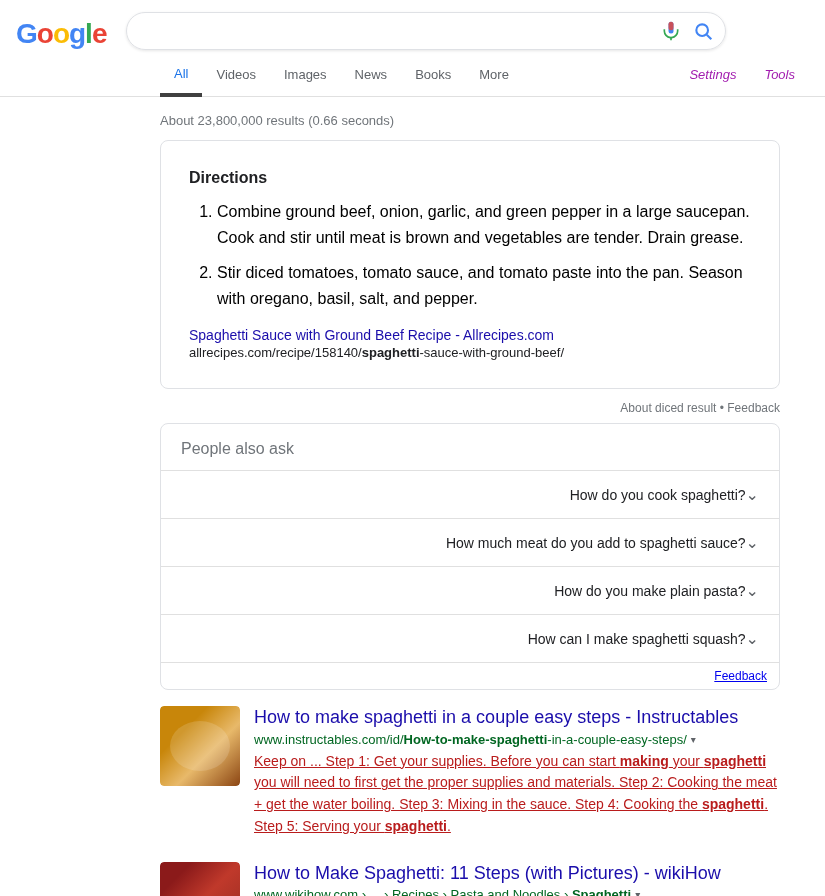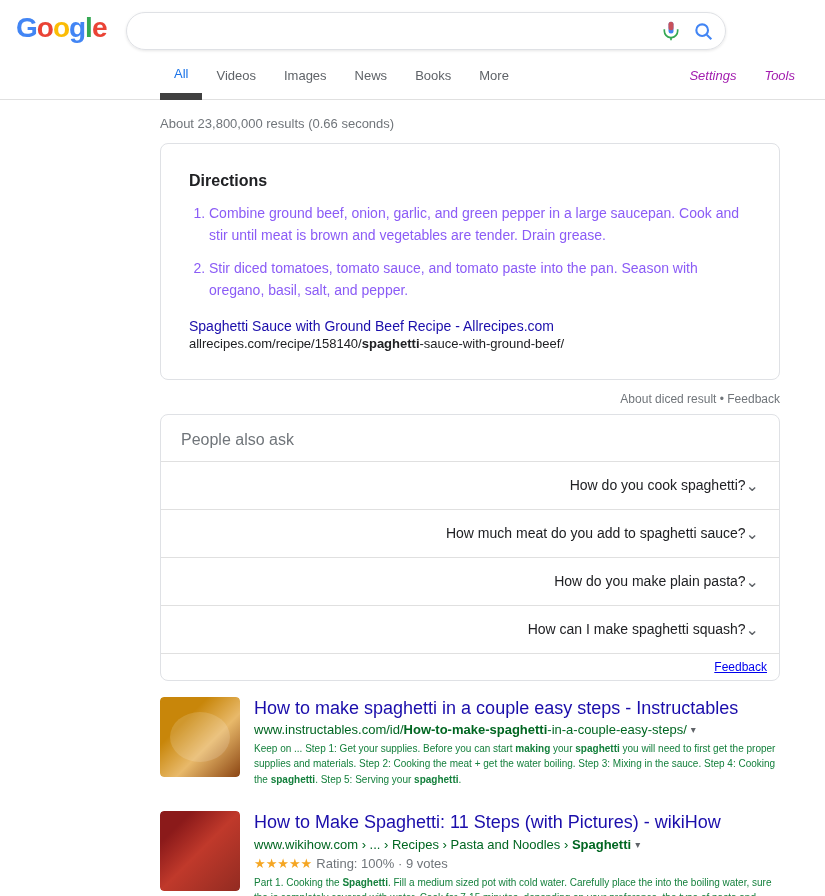--- a/index.html
+++ b/index.html
@@ -6,21 +6,21 @@
     body {
       font-family: Arial, sans-serif;
       background: #fff;
       color: #202124;
       font-size: 14px;
     }
 
     
     #header {
       display: flex;
-      align-items: flex-start;
+      align-items: flex-end;
       padding: 12px 16px 0 16px;
       background: #fff;
     }
     #logo-area {
       margin-right: 20px;
     }
     #google-logo {
       font-size: 28px;
       font-weight: bold;
       letter-spacing: -1px;
@@ -85,21 +85,21 @@
       font-size: 13px;
       color: #5f6368;
       cursor: pointer;
       text-decoration: none;
       display: inline-block;
       border-bottom: 3px solid transparent;
       margin-bottom: -1px;
     }
     .nav-tab.active {
       color: #1a73e8;
-      border-bottom: 7px solid #404040;
+      border-bottom: 4px solid #404040;
     }
     #nav-right {
       margin-left: auto;
       display: flex;
       gap: 0;
       padding-right: 16px;
     }
     #nav-right .nav-tab {
       color: #a21caf;
       font-style: italic;
@@ -125,24 +125,24 @@
       margin-bottom: 8px;
       max-width: 620px;
     }
     .featured-card h2 {
       font-size: 16px;
       font-weight: bold;
       color: #202124;
       margin-bottom: 12px;
     }
     .featured-card ol {
-      margin-left: 20px;
-      color: #8b5cf6;
+      margin-left: 28px;
+      color: #000000;
       line-height: 1.6;
-      font-size: 14px;
+      font-size: 16px;
     }
     .featured-card ol li {
       margin-bottom: 10px;
     }
     .featured-card .source-link {
       margin-top: 16px;
       display: block;
       color: #1a0dab;
       font-size: 14px;
       text-decoration: none;
@@ -233,23 +233,24 @@
       display: flex;
       align-items: center;
       gap: 4px;
     }
     .result-url .bold { font-weight: bold; }
     .result-url .dropdown-arrow {
       color: #5f6368;
       font-size: 10px;
     }
     .result-snippet {
-      font-size: 10px;
-      color: #15803d;
+      font-size: 14px;
+      color: #b91c1c;
       line-height: 1.55;
+      text-decoration: underline;
     }
     .result-snippet .bold { font-weight: bold; }
 
     
     .rating-stars {
       color: #f5a623;
       font-size: 13px;
     }
     .rating-text {
       font-size: 13px;

